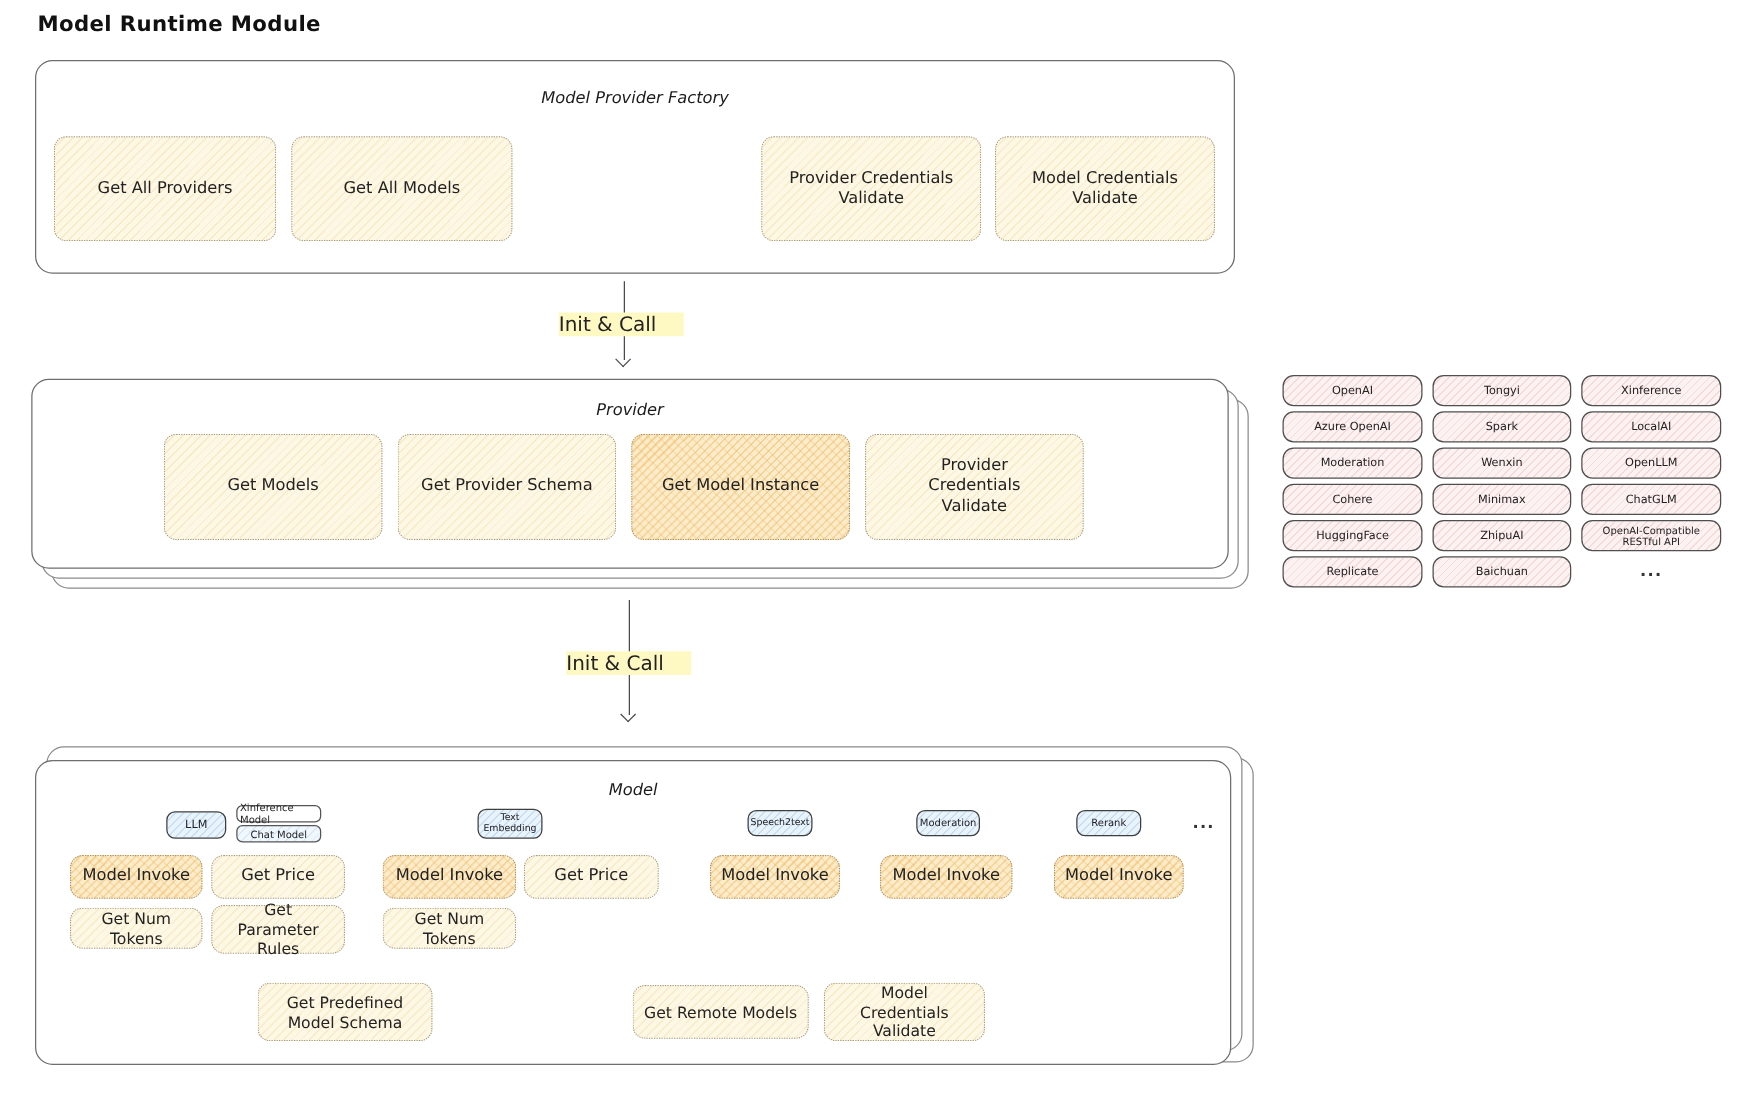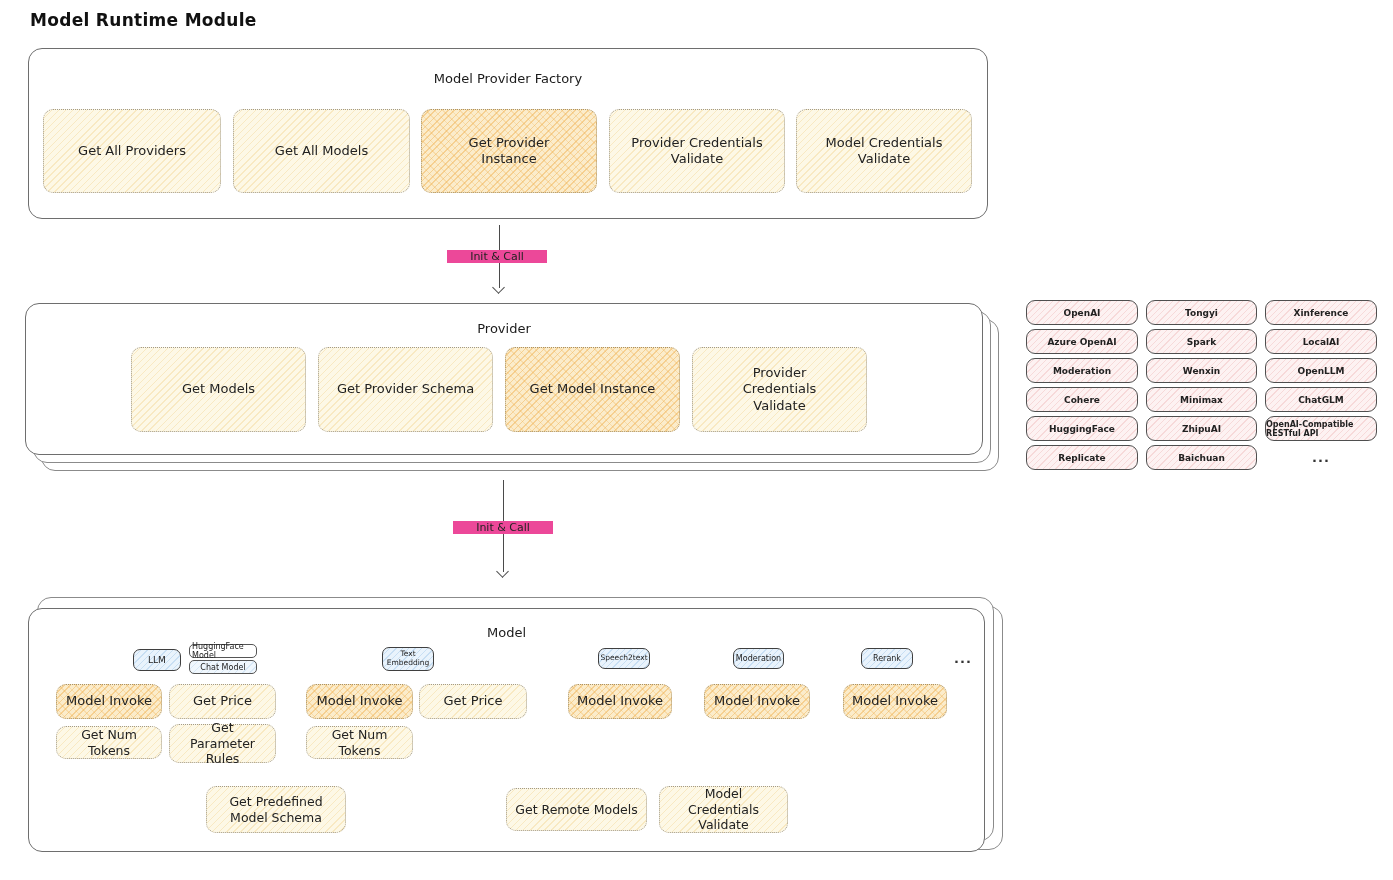--- a/index.html
+++ b/index.html
@@ -19,21 +19,21 @@
     position:absolute; background:#ffffff;
     border:1.6px solid #6e6e6e; border-radius:14px; z-index:3;
   }
   .stack-layer {
     position:absolute; background:#ffffff;
     border:1.4px solid #8b8b8b; border-radius:14px;
   }
   .z1 { z-index:1; } .z2 { z-index:2; }
   .panel-title {
     position:absolute; left:0; right:0; text-align:center;
-    font-size:13px; color:#1b1b1b;
+    font-size:13px; color:#1b1b1b;font-style:italic;
   }
 
   
   .box {
     position:absolute; display:flex; align-items:center; justify-content:center;
     text-align:center; font-size:13px; line-height:1.25; color:#222;
     border:1.5px dotted #a29a88; border-radius:10px; padding:2px 6px;
     background-color:#fdf8e6;
     background-image:repeating-linear-gradient(135deg, rgba(238,203,121,.33) 0px, rgba(238,203,121,.33) 1px, transparent 1px, transparent 5px);
   }
@@ -46,25 +46,24 @@
   }
 
   
   .vendors {
     position:absolute; left:1026px; top:300px;
     display:grid; grid-template-columns:112px 111px 112px;
     column-gap:8px; row-gap:4px;
   }
   .vendor {
     height:25px; display:flex; align-items:center; justify-content:center;
-    font-size:9px; color:#222; text-align:left;
+    font-size:9px; color:#222; text-align:center;
     border:1.4px solid #4f4f4f; border-radius:9px;
     background-color:#fdf2f2;
     background-image:repeating-linear-gradient(135deg, rgba(233,160,160,.3) 0px, rgba(233,160,160,.3) 1px, transparent 1px, transparent 4.5px);
-    font-weight:bold;
   }
   .vendor.small { font-size:8px; }
   .vendor-more {
     height:25px; display:flex; align-items:center; justify-content:center;
     font-size:13px; font-weight:600; color:#333; letter-spacing:1px;
   }
 
   
   .tag {
     position:absolute; display:flex; align-items:center; justify-content:center;
@@ -87,37 +86,36 @@
   }
 
   
   .vline { position:absolute; width:0; border-left:1.5px solid #4a4a4a; }
   .ahead {
     position:absolute; width:9px; height:9px;
     border-right:1.5px solid #4a4a4a; border-bottom:1.5px solid #4a4a4a;
     transform:rotate(45deg);
   }
   .arrow-label {
-    position:absolute; width:100px; text-align:center;
-    font-size:11px; color:#222; background:#ec4899;
+    position:absolute; width:100px; 
+    font-size:16px; color:#222; background:#fef9c3;
   }
   .fs12 { font-size:12.5px; }
 </style>
 </head>
 <body>
 
 <div class="canvas">
 
   <div class="page-title">Model Runtime Module</div>
 
   <div class="panel" style="left:28px; top:48px; width:960px; height:171px;">
     <div class="panel-title" style="top:22px;">Model Provider Factory</div>
     <div class="box" style="left:14px;  top:60px; width:178px; height:84px;">Get All Providers</div>
     <div class="box" style="left:204px; top:60px; width:177px; height:84px;">Get All Models</div>
-    <div class="box hl" style="left:392px; top:60px; width:176px; height:84px; padding:2px 28px;">Get Provider Instance</div>
     <div class="box" style="left:580px; top:60px; width:176px; height:84px; padding:2px 20px;">Provider Credentials Validate</div>
     <div class="box" style="left:767px; top:60px; width:176px; height:84px; padding:2px 20px;">Model Credentials Validate</div>
   </div>
 
   <div class="vline" style="left:499px; top:225px; height:63px;"></div>
   <div class="ahead" style="left:494px; top:283px;"></div>
   <div class="arrow-label" style="left:447px; top:250px;">Init &amp; Call</div>
 
   <div class="stack-layer z1" style="left:41px; top:319px; width:958px; height:152px;"></div>
   <div class="stack-layer z2" style="left:33px; top:311px; width:958px; height:152px;"></div>
@@ -153,21 +151,21 @@
   <div class="vline" style="left:503px; top:480px; height:92px;"></div>
   <div class="ahead" style="left:498px; top:567px;"></div>
   <div class="arrow-label" style="left:453px; top:521px;">Init &amp; Call</div>
 
   <div class="stack-layer z1" style="left:46px; top:606px; width:957px; height:244px;"></div>
   <div class="stack-layer z2" style="left:37px; top:597px; width:957px; height:244px;"></div>
   <div class="panel" style="left:28px; top:588px; width:957px; height:244px;margin-top:20px;">
     <div class="panel-title" style="top:16px;">Model</div>
 
     <div class="tag" style="left:104px; top:40px; width:48px; height:22px; font-size:9px;">LLM</div>
-    <div class="mini-tag" style="left:160px; top:35px; width:68px; height:14px;">HuggingFace Model</div>
+    <div class="mini-tag" style="left:160px; top:35px; width:68px; height:14px;">Xinference Model</div>
     <div class="mini-tag bluish" style="left:160px; top:51px; width:68px; height:14px;">Chat Model</div>
     <div class="tag" style="left:353px; top:38px; width:52px; height:24px; font-size:7.5px;">Text Embedding</div>
     <div class="tag" style="left:569px; top:39px; width:52px; height:21px; font-size:7.5px;">Speech2text</div>
     <div class="tag" style="left:704px; top:39px; width:51px; height:21px;">Moderation</div>
     <div class="tag" style="left:832px; top:39px; width:52px; height:21px;">Rerank</div>
     <div class="ellipsis-text" style="left:925px; top:42px;">...</div>
 
     <div class="box hl" style="left:27px;  top:75px; width:106px; height:35px;">Model Invoke</div>
     <div class="box" style="left:140px; top:75px; width:107px; height:35px;">Get Price</div>
     <div class="box hl" style="left:277px; top:75px; width:107px; height:35px;">Model Invoke</div>

